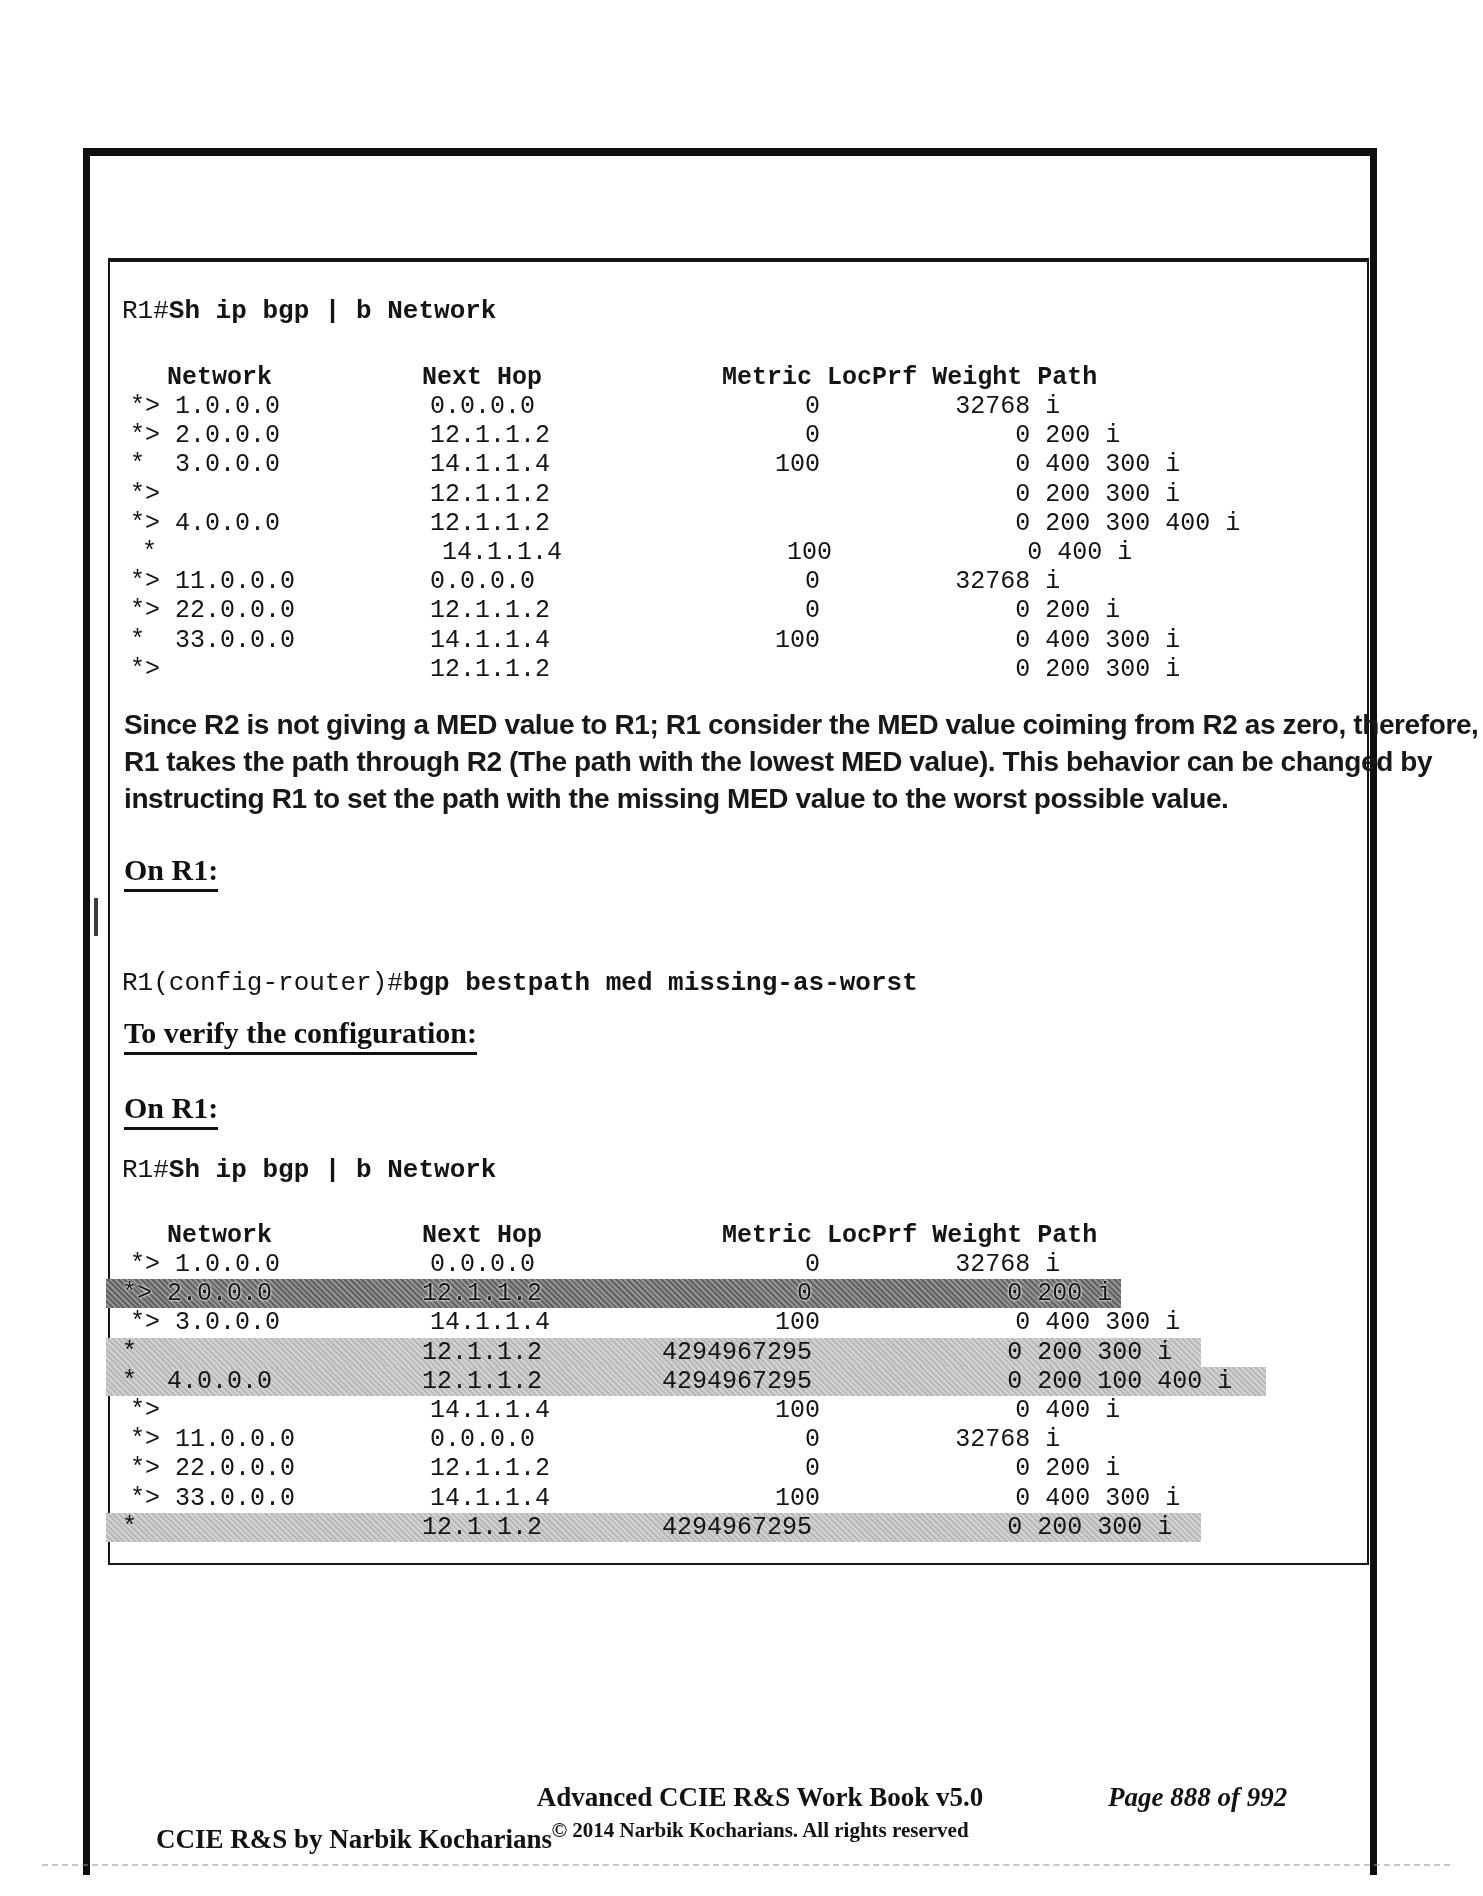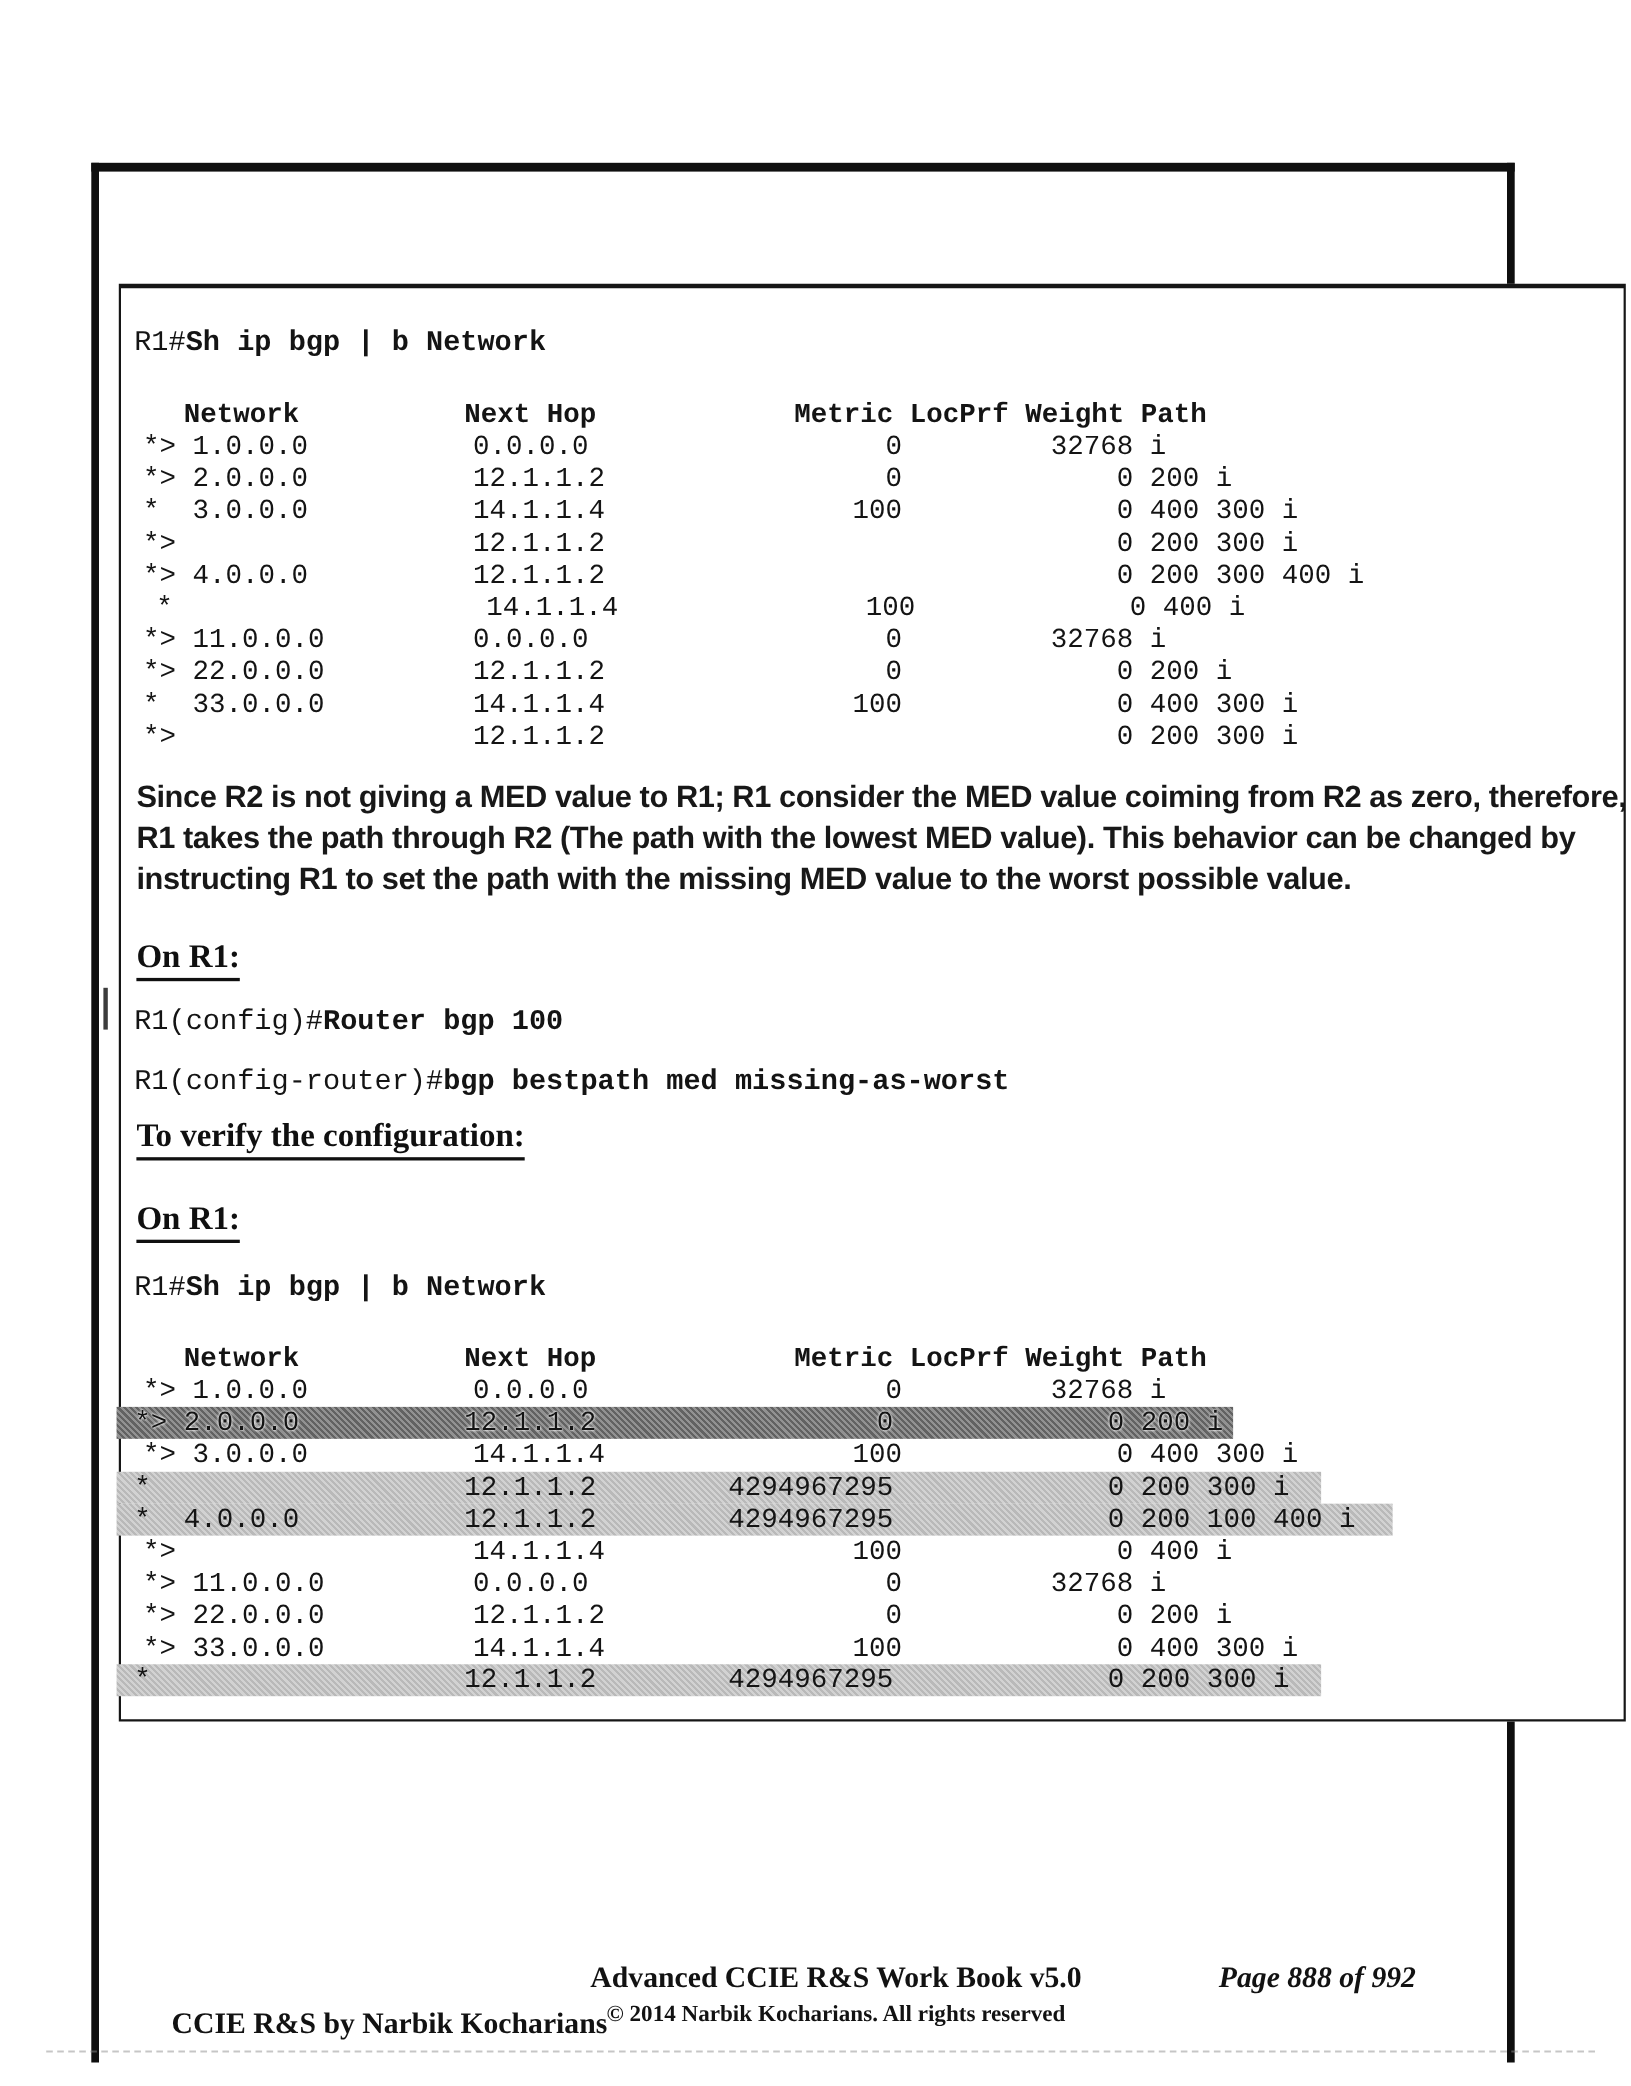--- a/index.html
+++ b/index.html
@@ -15,21 +15,21 @@
   }
   .bottom-scan-line{
     position:absolute;left:42px;top:1864px;width:1408px;height:0;
     border-top:2px dashed #8f8f8f;opacity:.5;
   }
   .left-tick{
     position:absolute;left:94px;top:898px;width:4px;height:38px;background:#1a1a1a;opacity:.85;
   }
   
   .code-box{
-    position:absolute;left:108px;top:258px;width:1370px;height:1307px;
+    position:absolute;left:108px;top:258px;width:1261px;height:1307px;
     border:2px solid #161616;border-top-width:4px;box-sizing:border-box;
     background:#ffffff;
   }
   .code-box *{box-sizing:border-box;}
   .abs{position:absolute;}
   pre,.pre{
     margin:0;font-family:"Liberation Mono","DejaVu Sans Mono",monospace;
     font-size:25px;line-height:29px;white-space:pre;color:#141414;
   }
   .cmdline{left:12px;font-size:26px;}
@@ -111,21 +111,20 @@
     </div>
 
   <div class="abs narrative" style="top:444px;">
     <div>Since R2 is not giving a MED value to R1; R1 consider the MED value coiming from R2 as zero, therefore,</div>
     <div>R1 takes the path through R2 (The path with the lowest MED value). This behavior can be changed by</div>
     <div>instructing R1 to set the path with the missing MED value to the worst possible value.</div>
   </div>
 
   <div class="abs section-heading" style="top:591px;"><span>On R1:</span></div>
 
-  <div class="pre abs cmdline" style="top:652px;"><span class="prompt">R1(config)#</span><span class="cmd">Router bgp 100</span></div>
   <div class="pre abs cmdline" style="top:707px;"><span class="prompt">R1(config-router)#</span><span class="cmd">bgp bestpath med missing-as-worst</span></div>
 
   <div class="abs section-heading" style="top:754px;"><span>To verify the configuration:</span></div>
 
   <div class="abs section-heading" style="top:829px;"><span>On R1:</span></div>
 
   <div class="pre abs cmdline" style="top:894px;"><span class="prompt">R1#</span><span class="cmd">Sh ip bgp | b Network</span></div>
 
   <pre class="abs tbl-header" style="top:959px;">   Network          Next Hop            Metric LocPrf Weight Path</pre>
 

